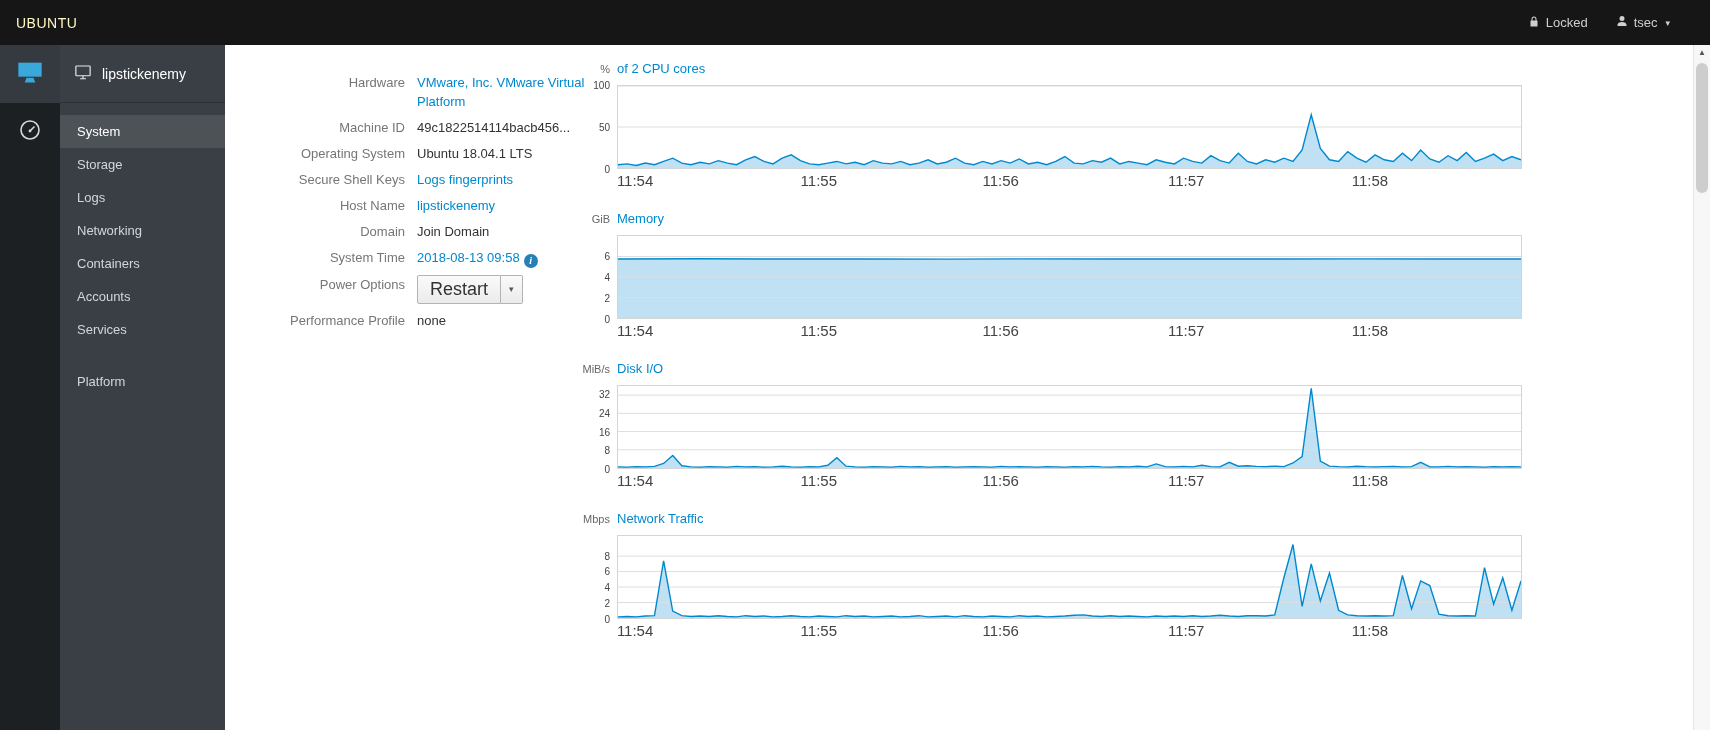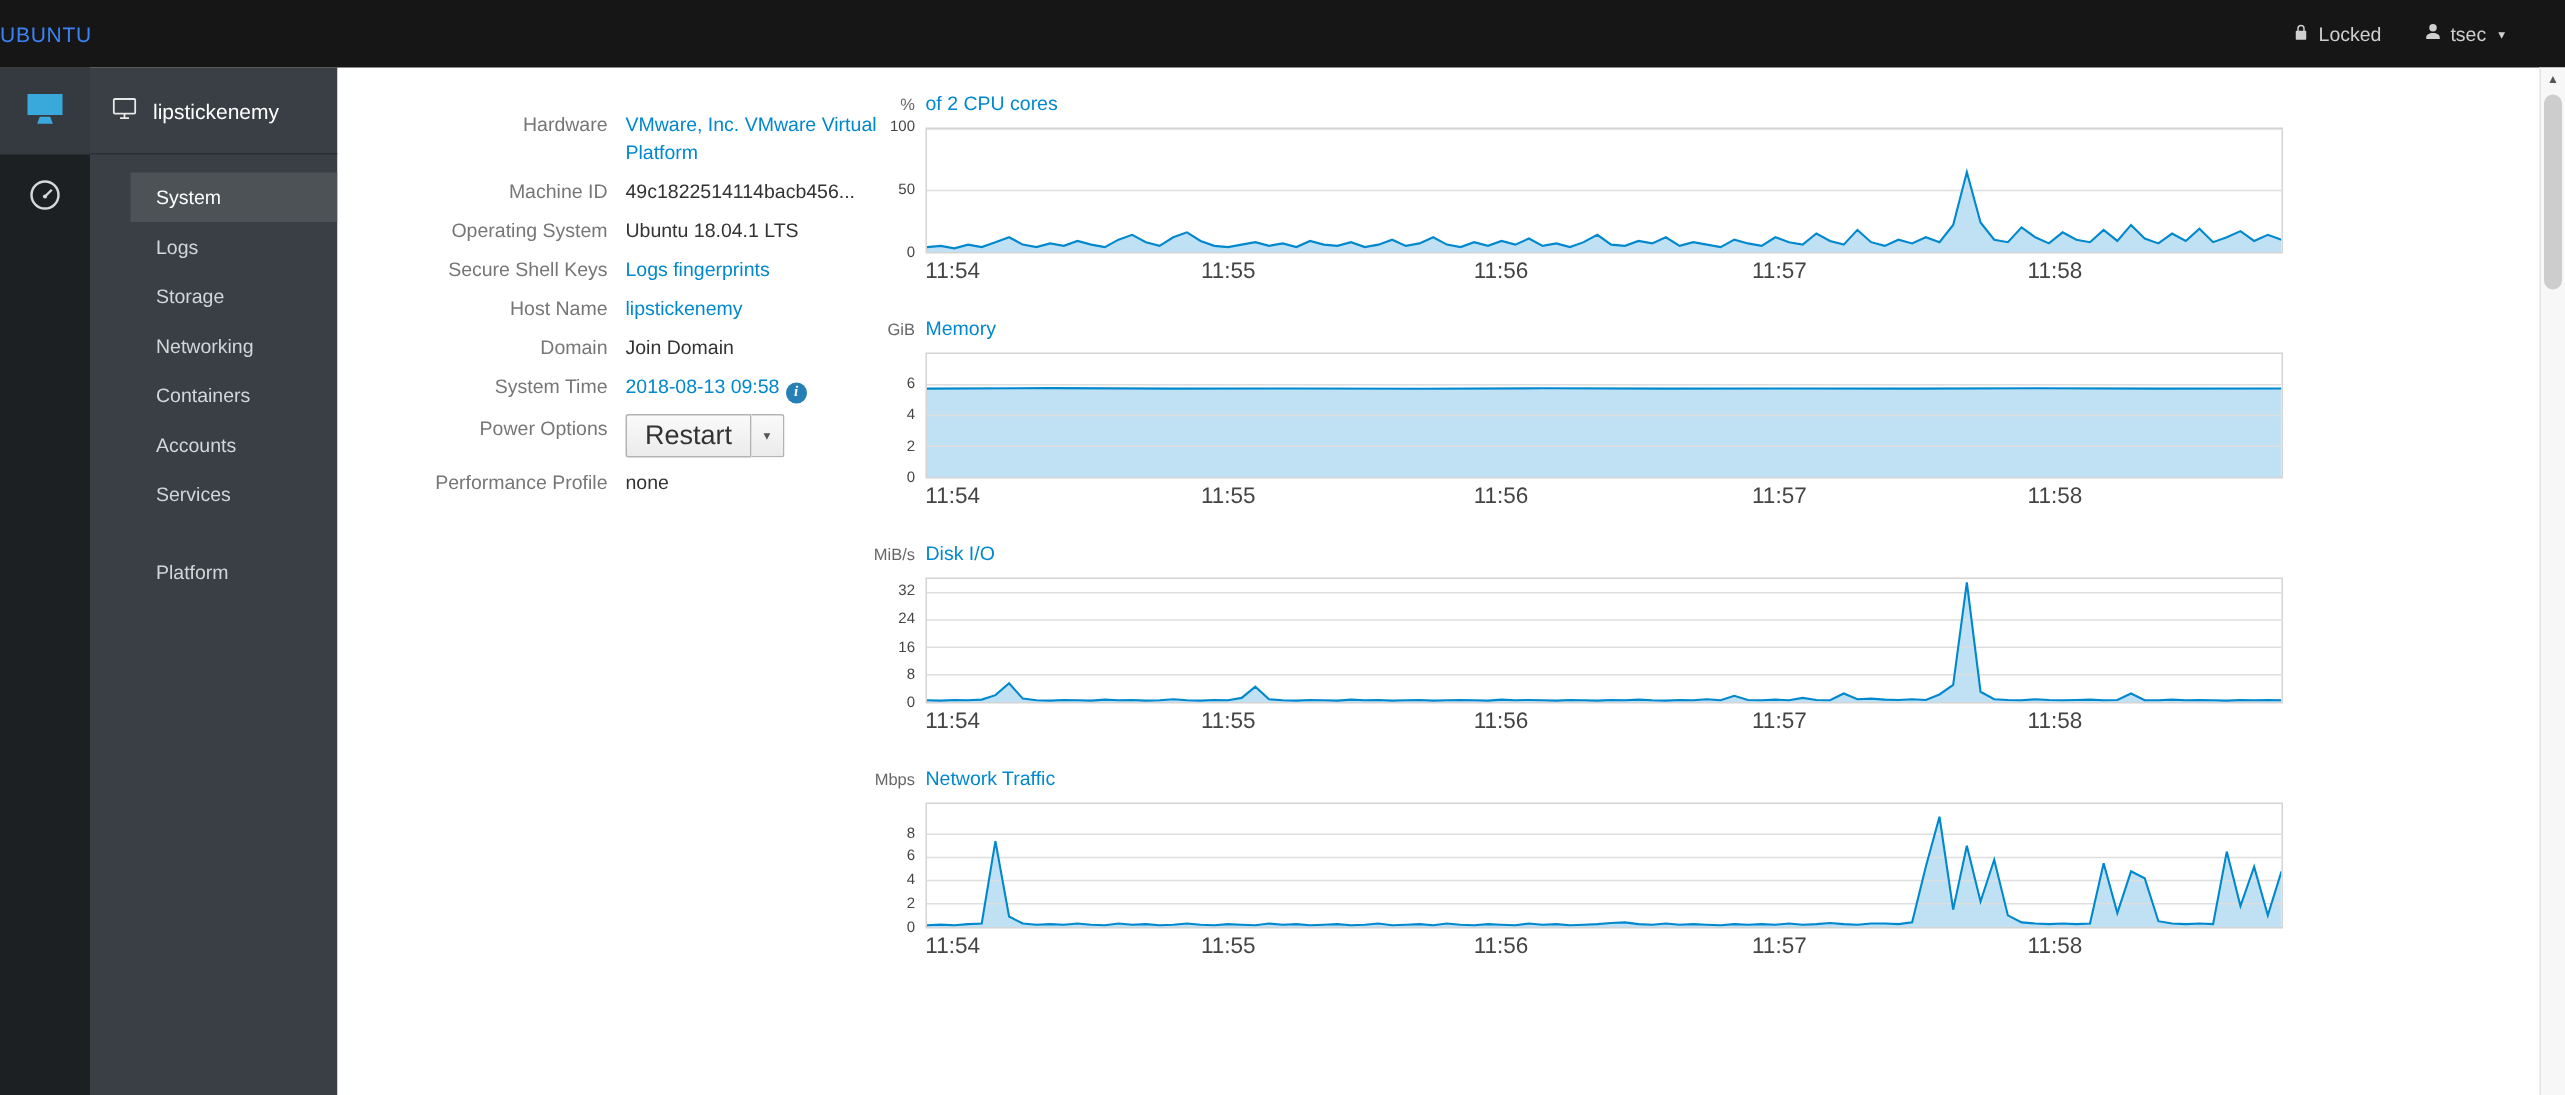--- a/index.html
+++ b/index.html
@@ -2,38 +2,38 @@
 <html><head>
 <meta charset="utf-8">
 <style>
   * { box-sizing: border-box; margin: 0; padding: 0; }
   html,body { width:1710px; height:730px; overflow:hidden; background:#fff;
     font-family:"Liberation Sans", sans-serif; }
 
   
   .topbar { position:absolute; left:0; top:0; width:1710px; height:45px;
     background:#161616; display:flex; align-items:center; z-index:10; }
-  .brand { color:#3b82f6; font-size:14px; padding-left:0; letter-spacing:.5px; }
+  .brand { color:#fef9c3; font-size:14px; padding-left:16px; letter-spacing:.5px; }
   .tb-right { margin-left:auto; display:flex; align-items:center; height:100%; padding-right:26px; }
   .tb-item { display:flex; align-items:center; gap:6px; color:#cfcfcf; font-size:13px;
     padding:0 14px; height:100%; cursor:pointer; }
   .tb-item .caret { font-size:9px; color:#cfcfcf; margin-left:2px; }
 
   
   .shell { position:absolute; top:45px; left:0; width:1710px; height:685px; display:flex; }
 
   .iconstrip { width:60px; background:#1d2023; flex:none; }
   .strip-tile { height:58px; display:flex; align-items:center; justify-content:center; cursor:pointer; }
   .strip-tile.active { background:#343a40; }
 
   .sidebar { width:165px; background:#393f44; flex:none; display:flex; flex-direction:column; }
   .host-sel { height:58px; display:flex; align-items:center; gap:10px; padding:0 14px;
     color:#fff; font-size:14px; border-bottom:1px solid #2b3034; cursor:pointer; }
   .nav { padding-top:12px; }
-  .nav-item { padding:9px 17px; font-size:13px; color:#d4d6d9; cursor:pointer;margin-left:27px; }
+  .nav-item { padding:9px 17px; font-size:13px; color:#d4d6d9; cursor:pointer; }
   .nav-item.selected { background:#4d5256; color:#fff; }
   .nav-item.terminal-gap { margin-top:19px; }
 
   .main { flex:1; position:relative; background:#fff; }
 
   
   .info-col { position:absolute; left:0; top:24px; width:400px; }
   .info-row { display:flex; padding:3.5px 0; align-items:flex-start; }
   .info-label { width:180px; text-align:right; color:#767676; font-size:13px; line-height:19px; flex:none; }
   .info-value { margin-left:12px; width:192px; font-size:13px; color:#333; line-height:19px; }
@@ -124,22 +124,22 @@
       <span>
         <svg viewBox="0 0 24 24" width="18" height="18" fill="none" stroke="#e8e8e8" stroke-width="1.6">
             <rect x="2.5" y="4" width="19" height="13" rx="1"></rect>
             <path d="M8 21h8M12 17v4"></path>
           </svg>
       </span>
       <span>lipstickenemy</span>
     </div>
     <div class="nav">
       <div class="nav-item selected">System</div>
+      <div class="nav-item">Storage</div>
       <div class="nav-item">Logs</div>
-      <div class="nav-item">Storage</div>
       <div class="nav-item">Networking</div>
       <div class="nav-item">Containers</div>
       <div class="nav-item">Accounts</div>
       <div class="nav-item">Services</div>
       <div class="nav-item terminal-gap">Platform</div>
     </div>
   </div>
 
   <div class="main">
 

